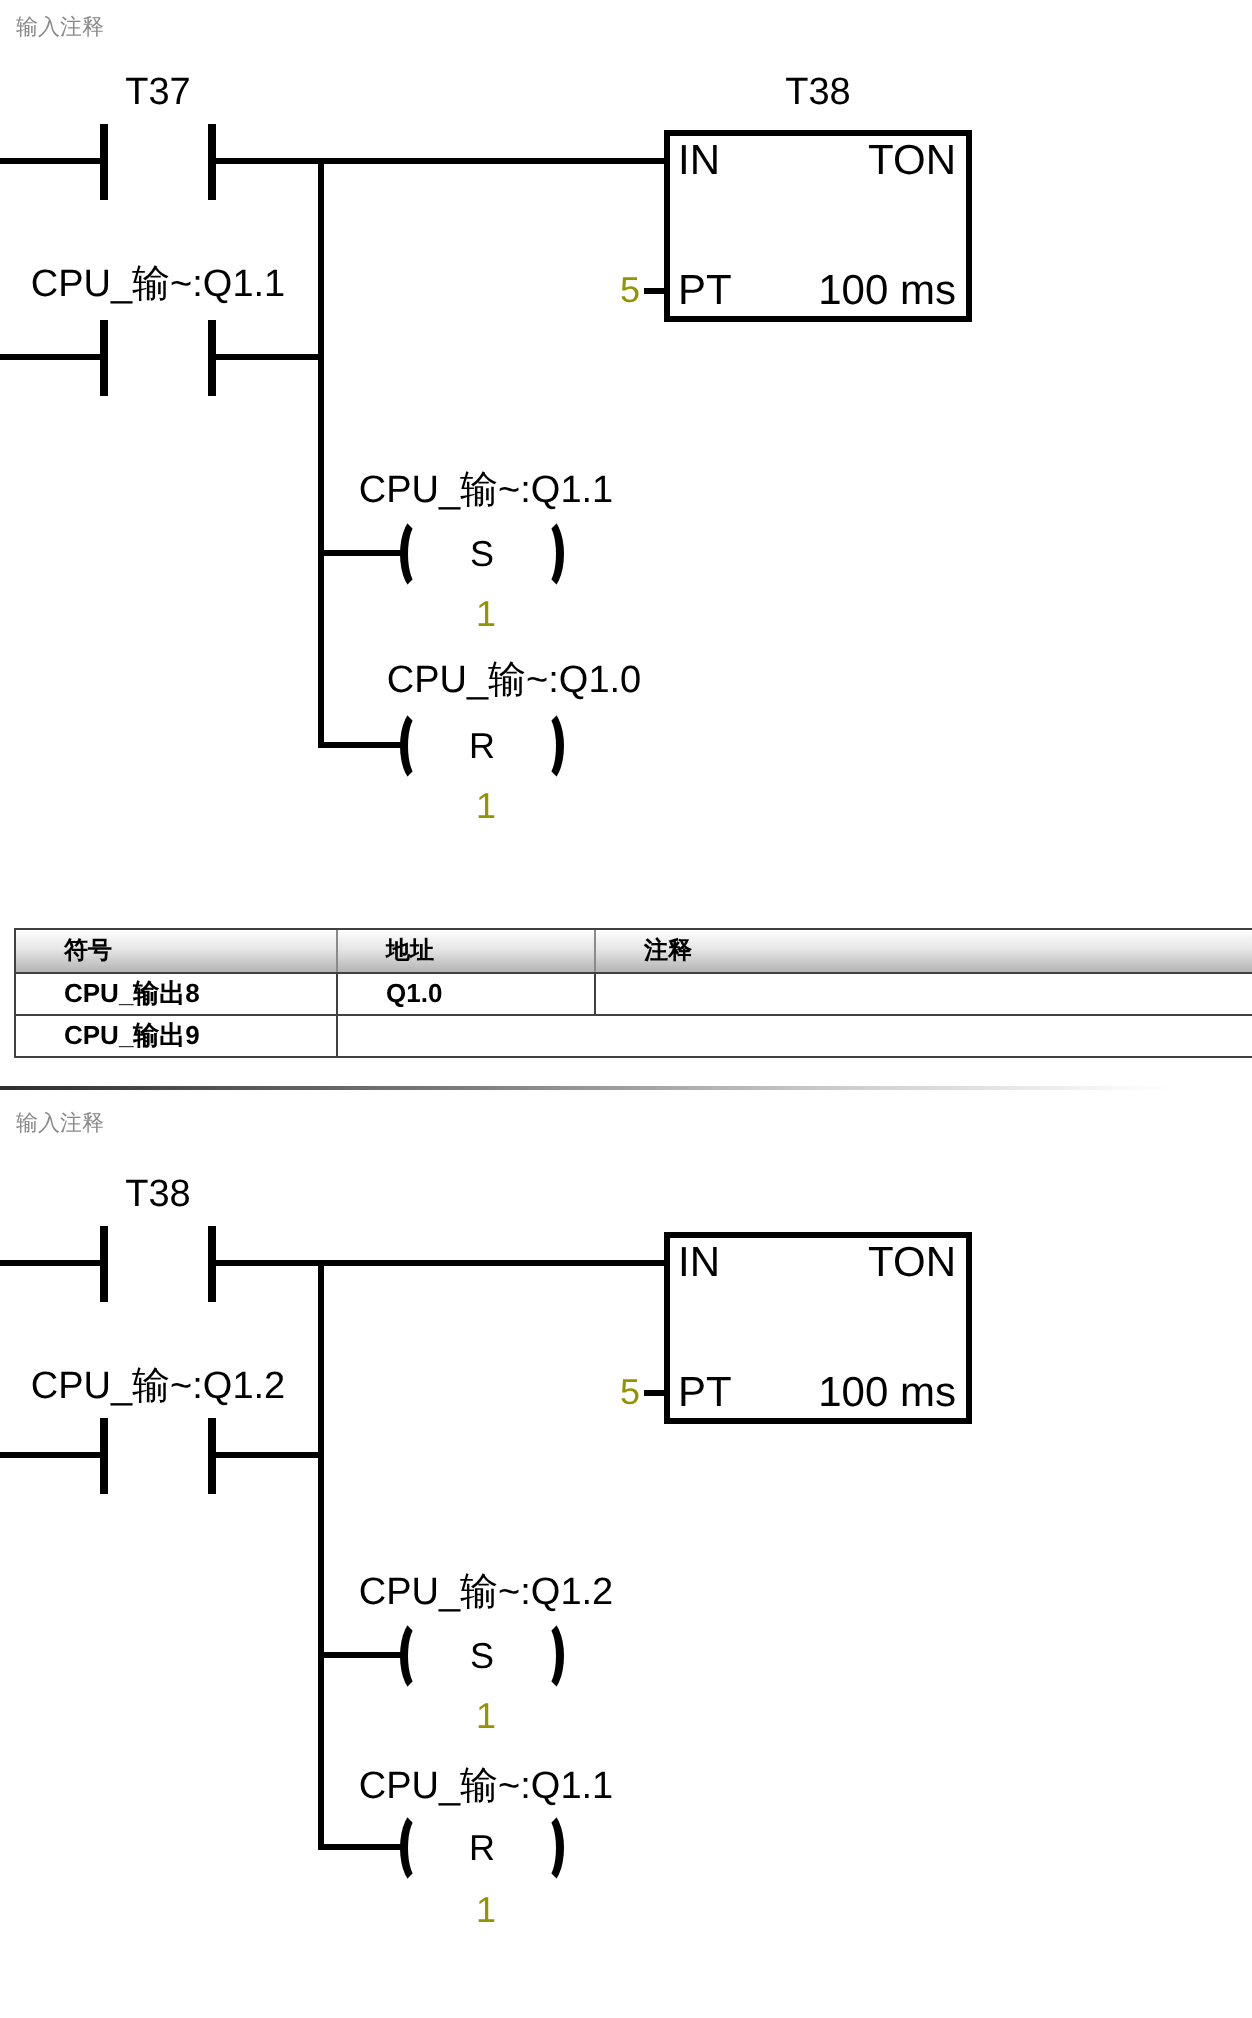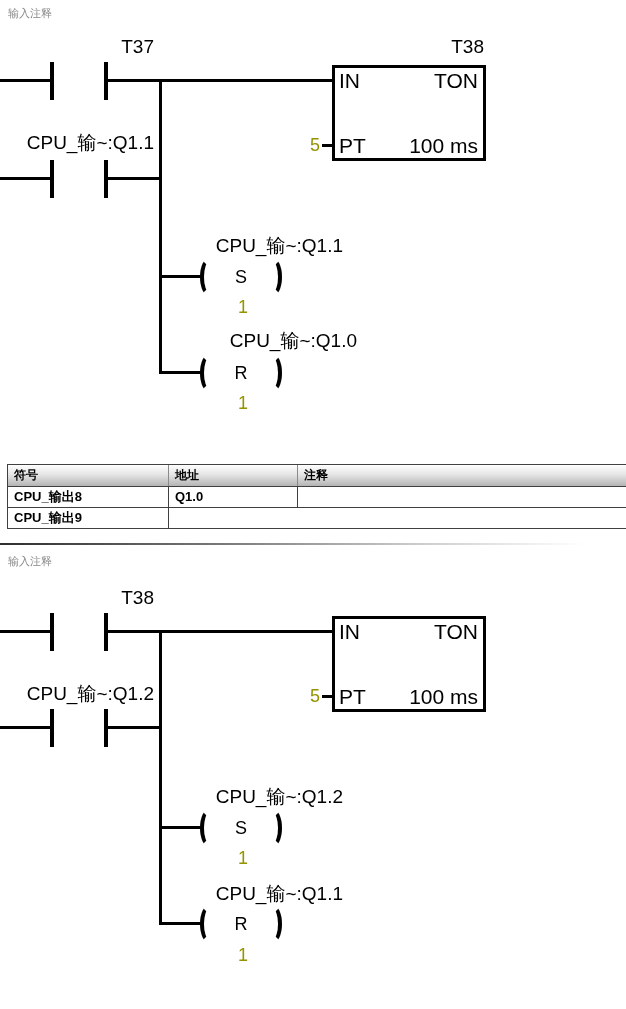--- a/index.html
+++ b/index.html
@@ -5,21 +5,21 @@
   html,body{margin:0;padding:0;background:#fff;}
   #screen{
     position:relative;width:626px;height:1009px;background:#ffffff;overflow:hidden;
     font-family:"Liberation Sans","DejaVu Sans",sans-serif;color:#000;
   }
   
   .w{position:absolute;background:#000;}
   
   .comment{position:absolute;font-size:11px;color:#8a8a8a;white-space:nowrap;}
   
-  .lbl{position:absolute;font-size:19px;line-height:20px;text-align:right;white-space:nowrap;}
+  .lbl{position:absolute;font-size:19px;line-height:20px;text-align:center;white-space:nowrap;}
   
   .val{position:absolute;font-size:18px;line-height:18px;color:#949400;white-space:nowrap;text-align:center;}
   .val.right{text-align:right;}
   
   .contact{position:absolute;width:68px;height:46px;}
   .contact .bar{position:absolute;top:4px;width:4px;height:38px;background:#000;}
   .contact .bar.b1{left:6px;}
   .contact .bar.b2{left:60px;}
   
   .tonbox{position:absolute;left:332px;width:154px;height:96px;border:3px solid #000;box-sizing:border-box;background:#fff;}
@@ -32,21 +32,21 @@
   .coil{position:absolute;left:198px;width:86px;height:42px;}
   .coil .arc{position:absolute;top:2px;width:18px;height:38px;border:4px solid transparent;border-radius:50%;box-sizing:border-box;}
   .coil .arc.l{left:2px;border-left-color:#000;}
   .coil .arc.r{right:2px;border-right-color:#000;}
   .coil .letter{position:absolute;left:0;top:0;width:100%;height:42px;line-height:42px;text-align:center;font-size:18px;}
   
   .symtable{position:absolute;left:7px;top:464px;width:619px;border-top:1px solid #404040;border-left:1px solid #404040;border-bottom:1px solid #404040;background:#fff;}
   .symtable .tr{display:flex;height:20px;border-bottom:1px solid #404040;}
   .symtable .tr:last-child{border-bottom:none;}
   .symtable .tr.th{height:21px;background:linear-gradient(180deg,#fdfdfd 0%,#e6e6e6 45%,#b4b4b4 100%);border-bottom:1px solid #404040;}
-  .symtable .td{box-sizing:border-box;padding:0 0 0 6px;font-size:13px;font-weight:700;line-height:20px;border-right:1px solid #404040;overflow:hidden;white-space:nowrap;}
+  .symtable .td{box-sizing:border-box;padding:0 0 0 24px;font-size:13px;font-weight:700;line-height:20px;border-right:1px solid #404040;overflow:hidden;white-space:nowrap;}
   .symtable .tr.th .td{font-size:12px;line-height:21px;border-right:1px solid #8a8a8a;box-shadow:inset 0 1px 0 #ffffff;}
   .symtable .c1{width:161px;}
   .symtable .c2{width:129px;}
   .symtable .c3{flex:1;border-right:none;}
   
   .sep{position:absolute;left:0;top:543px;width:585px;height:2px;
        background:linear-gradient(90deg,#2e2e2e 0%,#7d7d7d 40%,#c9c9c9 70%,rgba(255,255,255,0) 100%);}
 </style>
 </head>
 <body>

